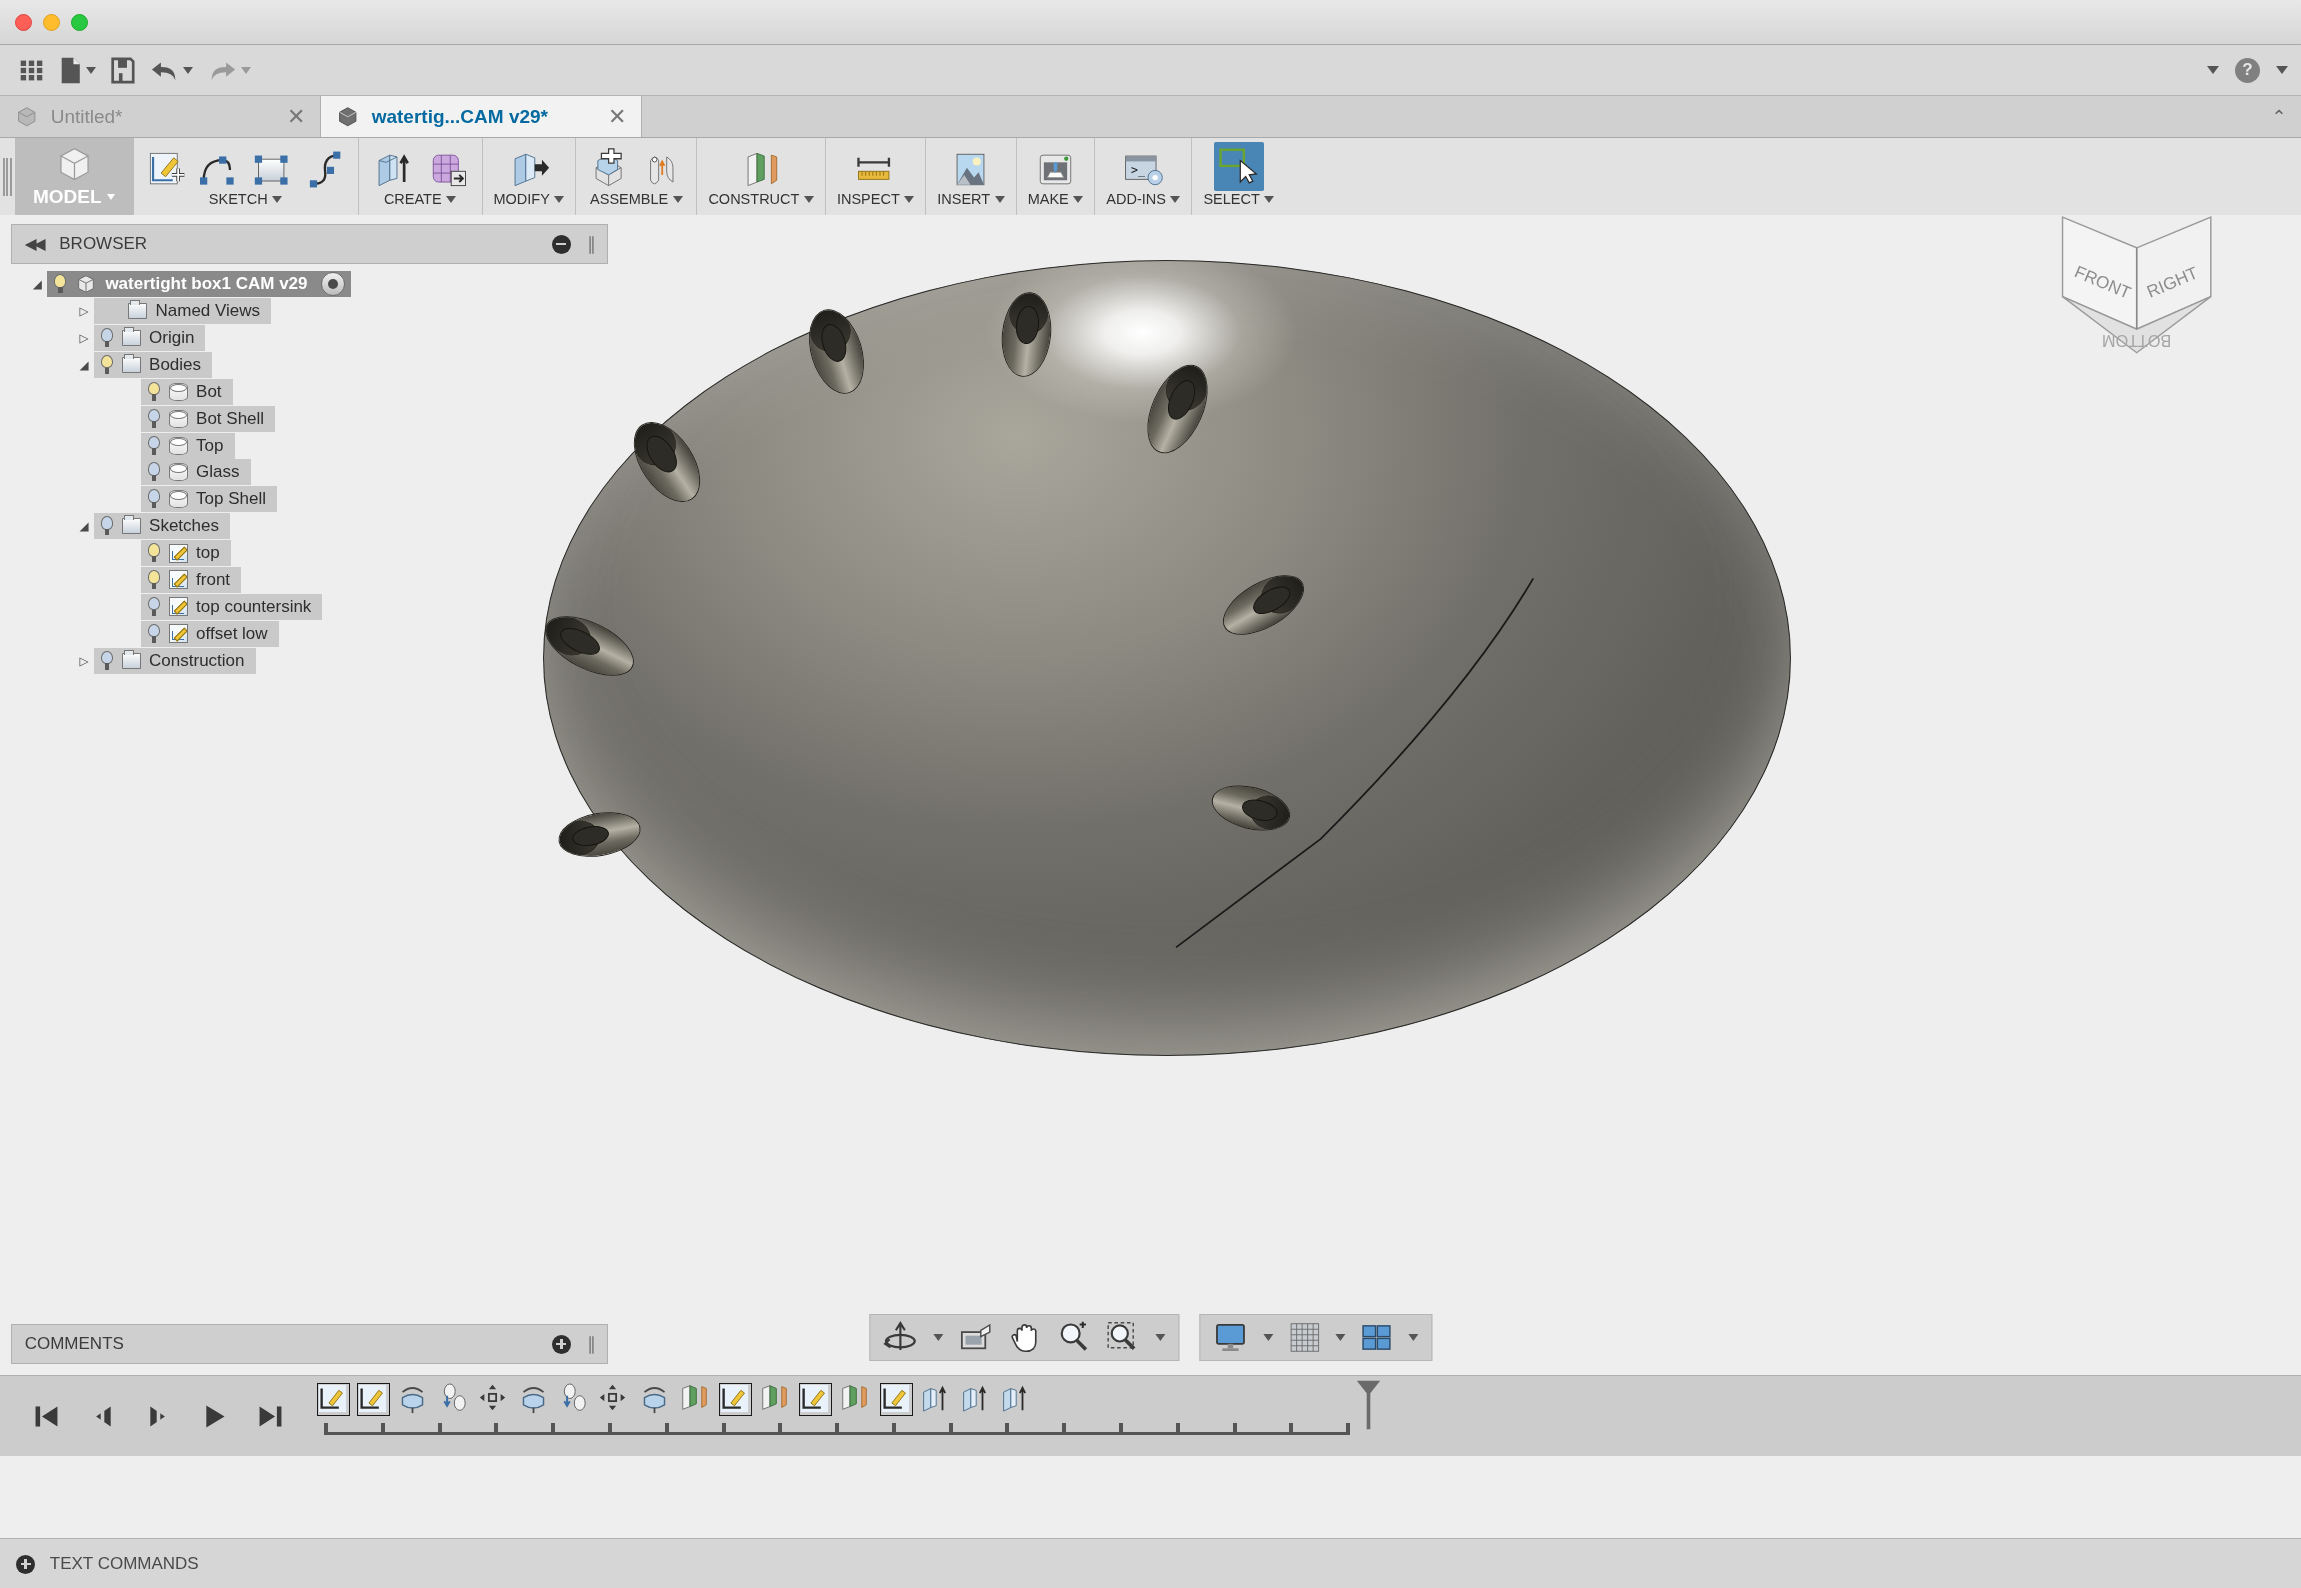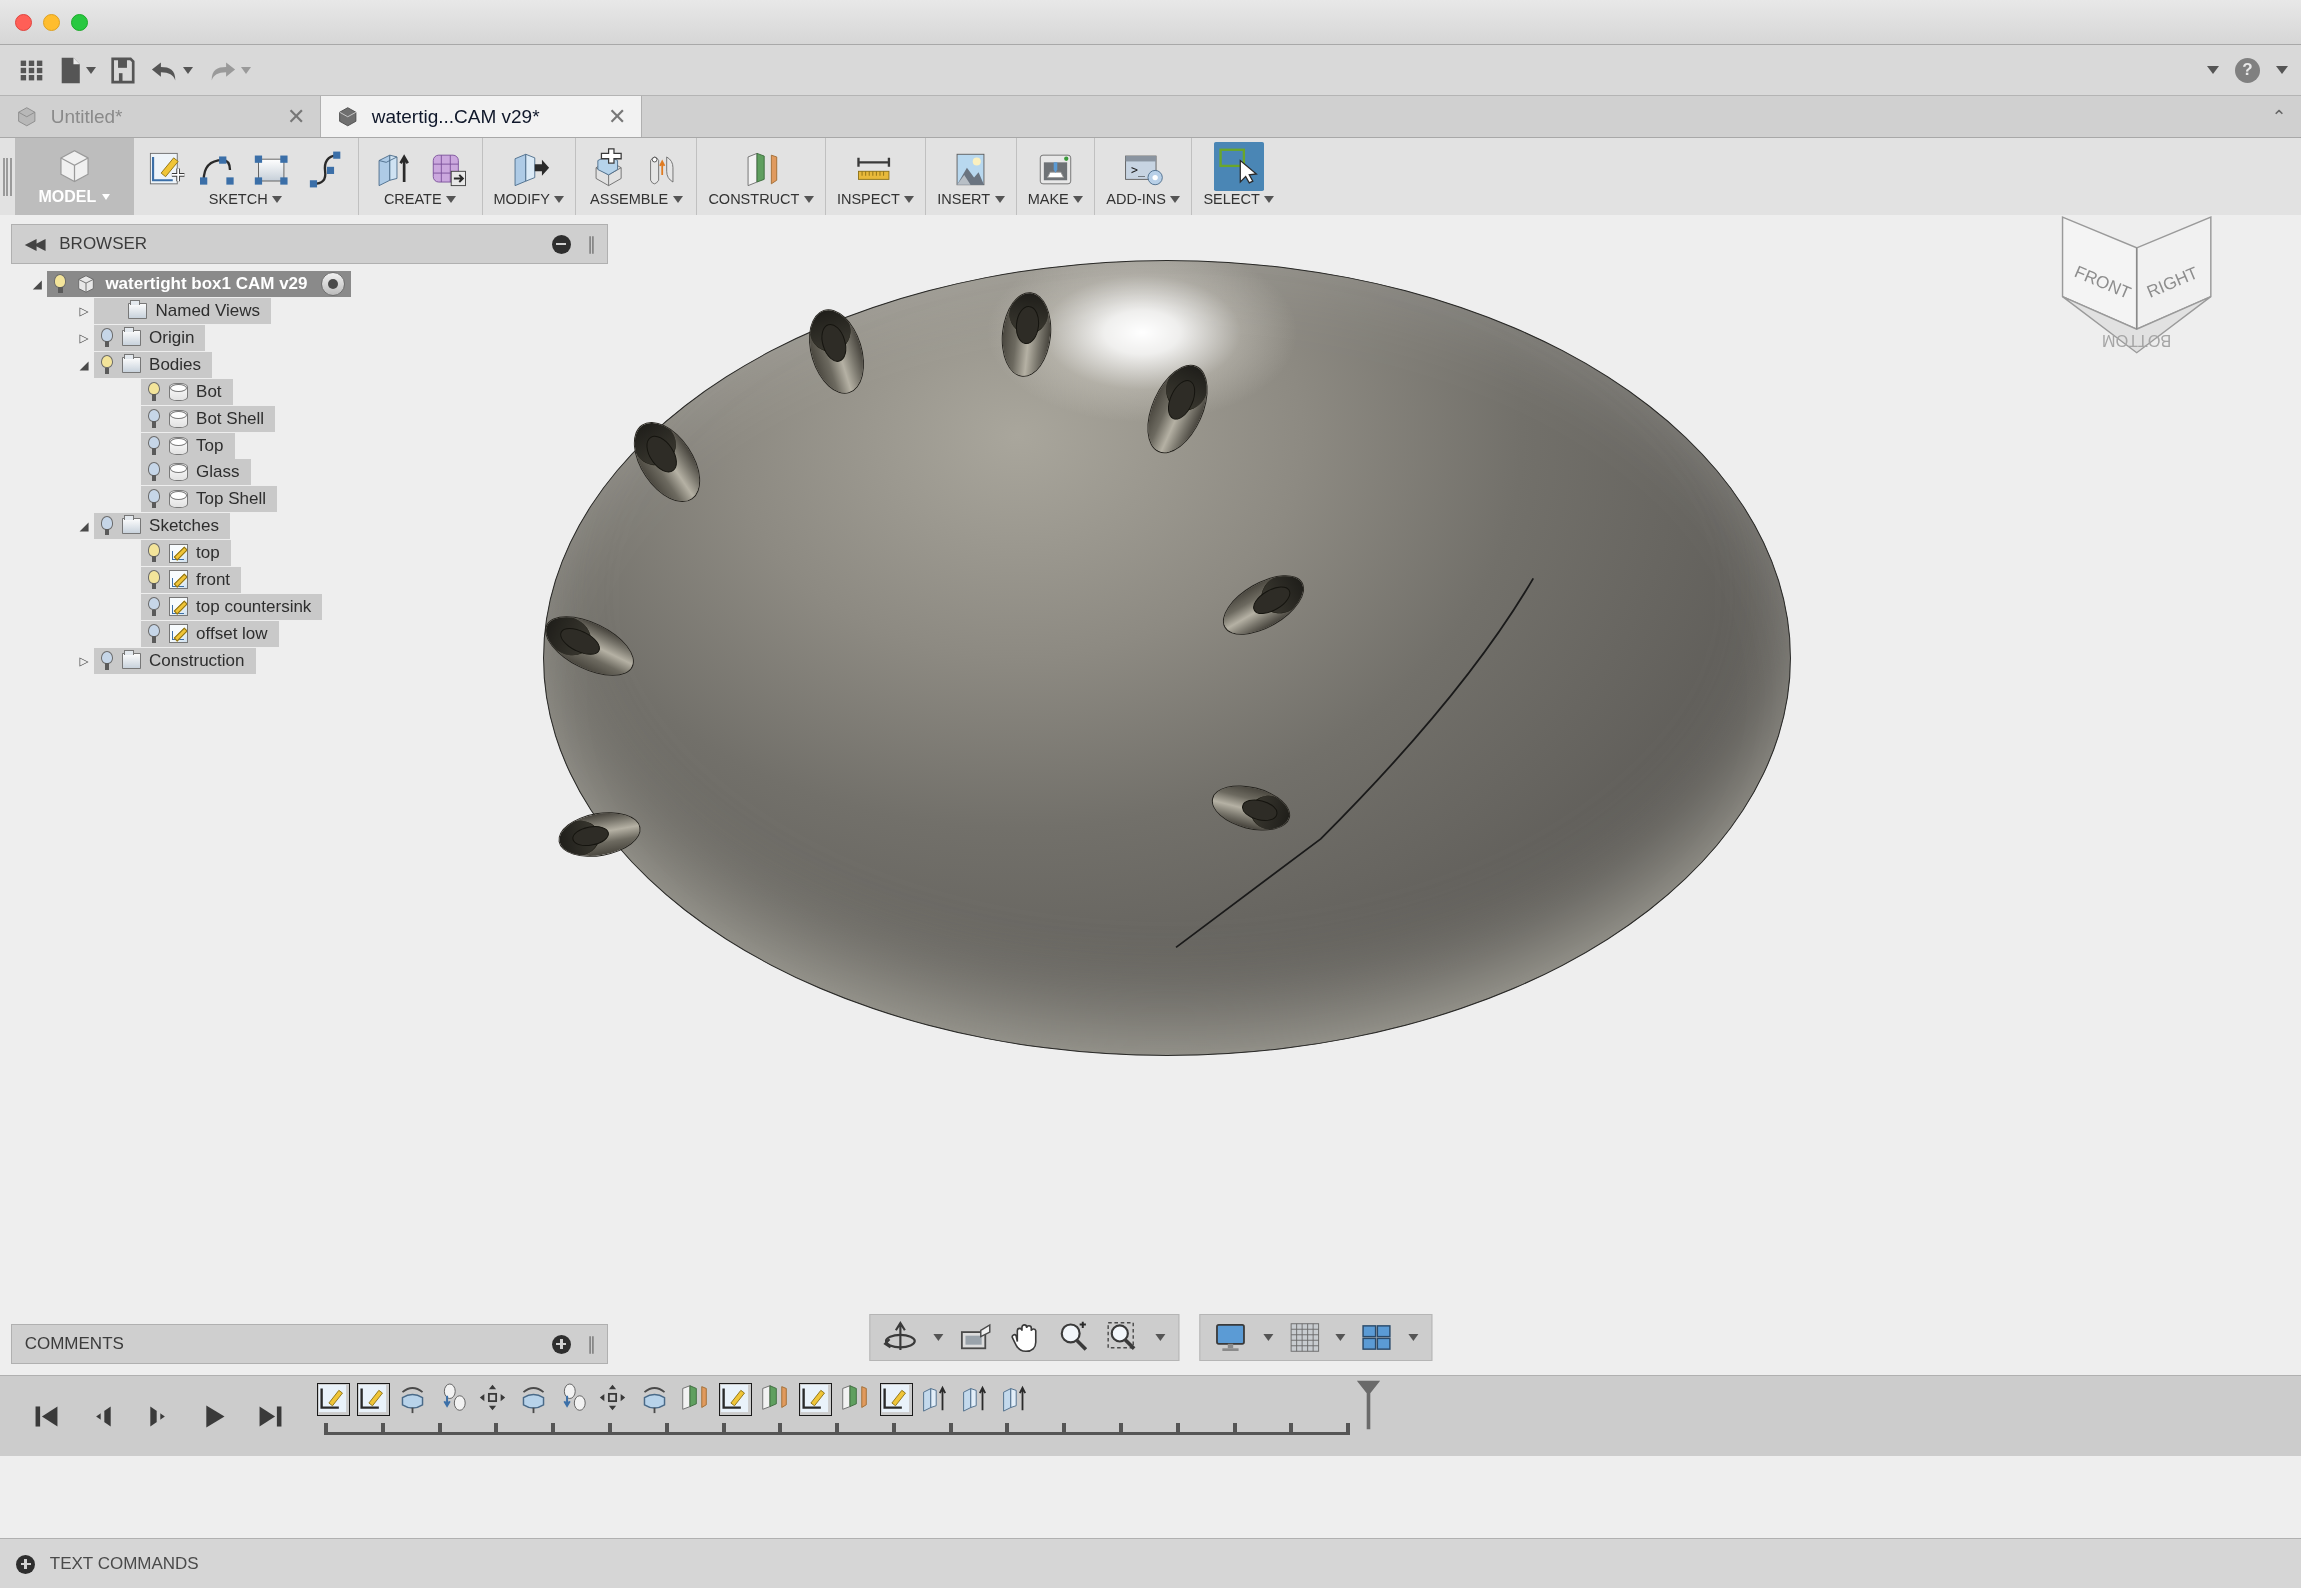--- a/index.html
+++ b/index.html
@@ -68,37 +68,37 @@
   .doctab {
     height: 41px; min-width: 321px;
     display: flex; align-items: center; gap: 12.7px;
     padding: 0 14.5px;
     border-right: 0.9px solid #b0b0b0;
     background: #d0d0d0;
     cursor: default;
   }
   .doctab.active { background: #f2f2f2; }
   .doctab .label { font-size: 19px; color: #8a8a8a; flex: 1; white-space: nowrap; }
-  .doctab.active .label { color: #0f172a; font-weight: normal; }
+  .doctab.active .label { color: #0369a1; font-weight: bold; }
   .tab-x { font-size: 22px; color: #777; line-height: 1; }
   .tabbar-collapse { position: absolute; right: 14.5px; bottom: 9px; color: #666; font-size: 18px; }
 
   
   .ribbon {
     height: 78px; width: 100%;
     background: #e2e2e2;
     border-bottom: 0.9px solid #a8a8a8;
     display: flex; align-items: stretch;
   }
   .ws-btn {
     width: 119px; background: #bdbdbd;
     display: flex; flex-direction: column; align-items: center; justify-content: center;
     gap: 1.8px; cursor: default; position: relative;
   }
-  .ws-btn .ws-label { font-size: 16px; font-weight: bold; color: #fff; display: flex; align-items: center; gap: 5.4px; }
+  .ws-btn .ws-label { font-size: 19px; font-weight: bold; color: #fff; display: flex; align-items: center; gap: 5.4px; }
   .ws-btn .caret { border-top-color: #fff; border-left-width: 4.5px; border-right-width: 4.5px; border-top-width: 6.3px; }
   .grip { width: 14.5px; display: flex; align-items: center; justify-content: center; }
   .grip i { display: block; width: 1.8px; height: 38px; background: #9a9a9a; margin: 0 0.9px; }
   .rgroup {
     display: flex; flex-direction: column; align-items: center; justify-content: center;
     padding: 0 11px; border-right: 0.9px solid #c0c0c0; gap: 0.9px; cursor: default;
   }
   .rgroup:last-child { border-right: none; }
   .ricons { display: flex; align-items: flex-end; gap: 11px; height: 45px; }
   .rlabel { font-size: 14.5px; color: #333; display: flex; align-items: center; gap: 4.5px; white-space: nowrap; }

